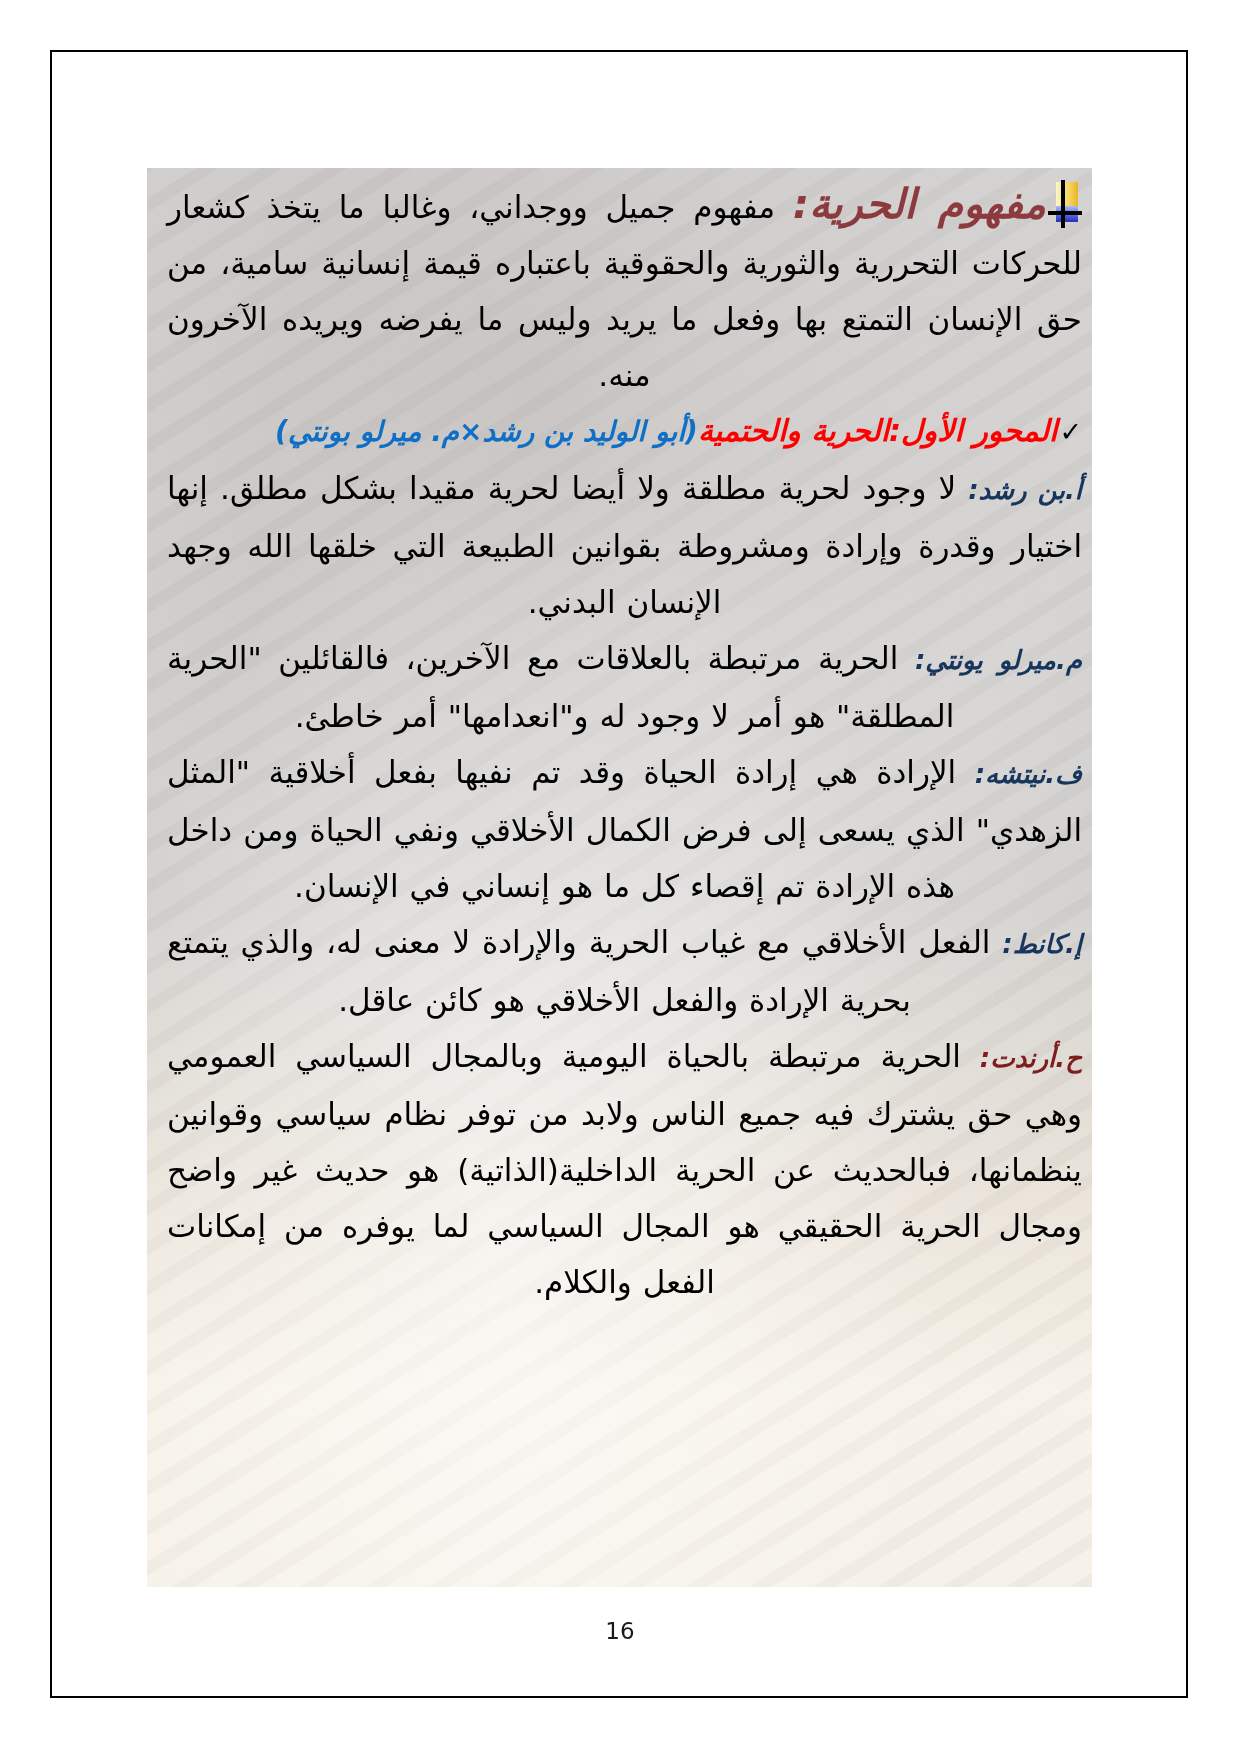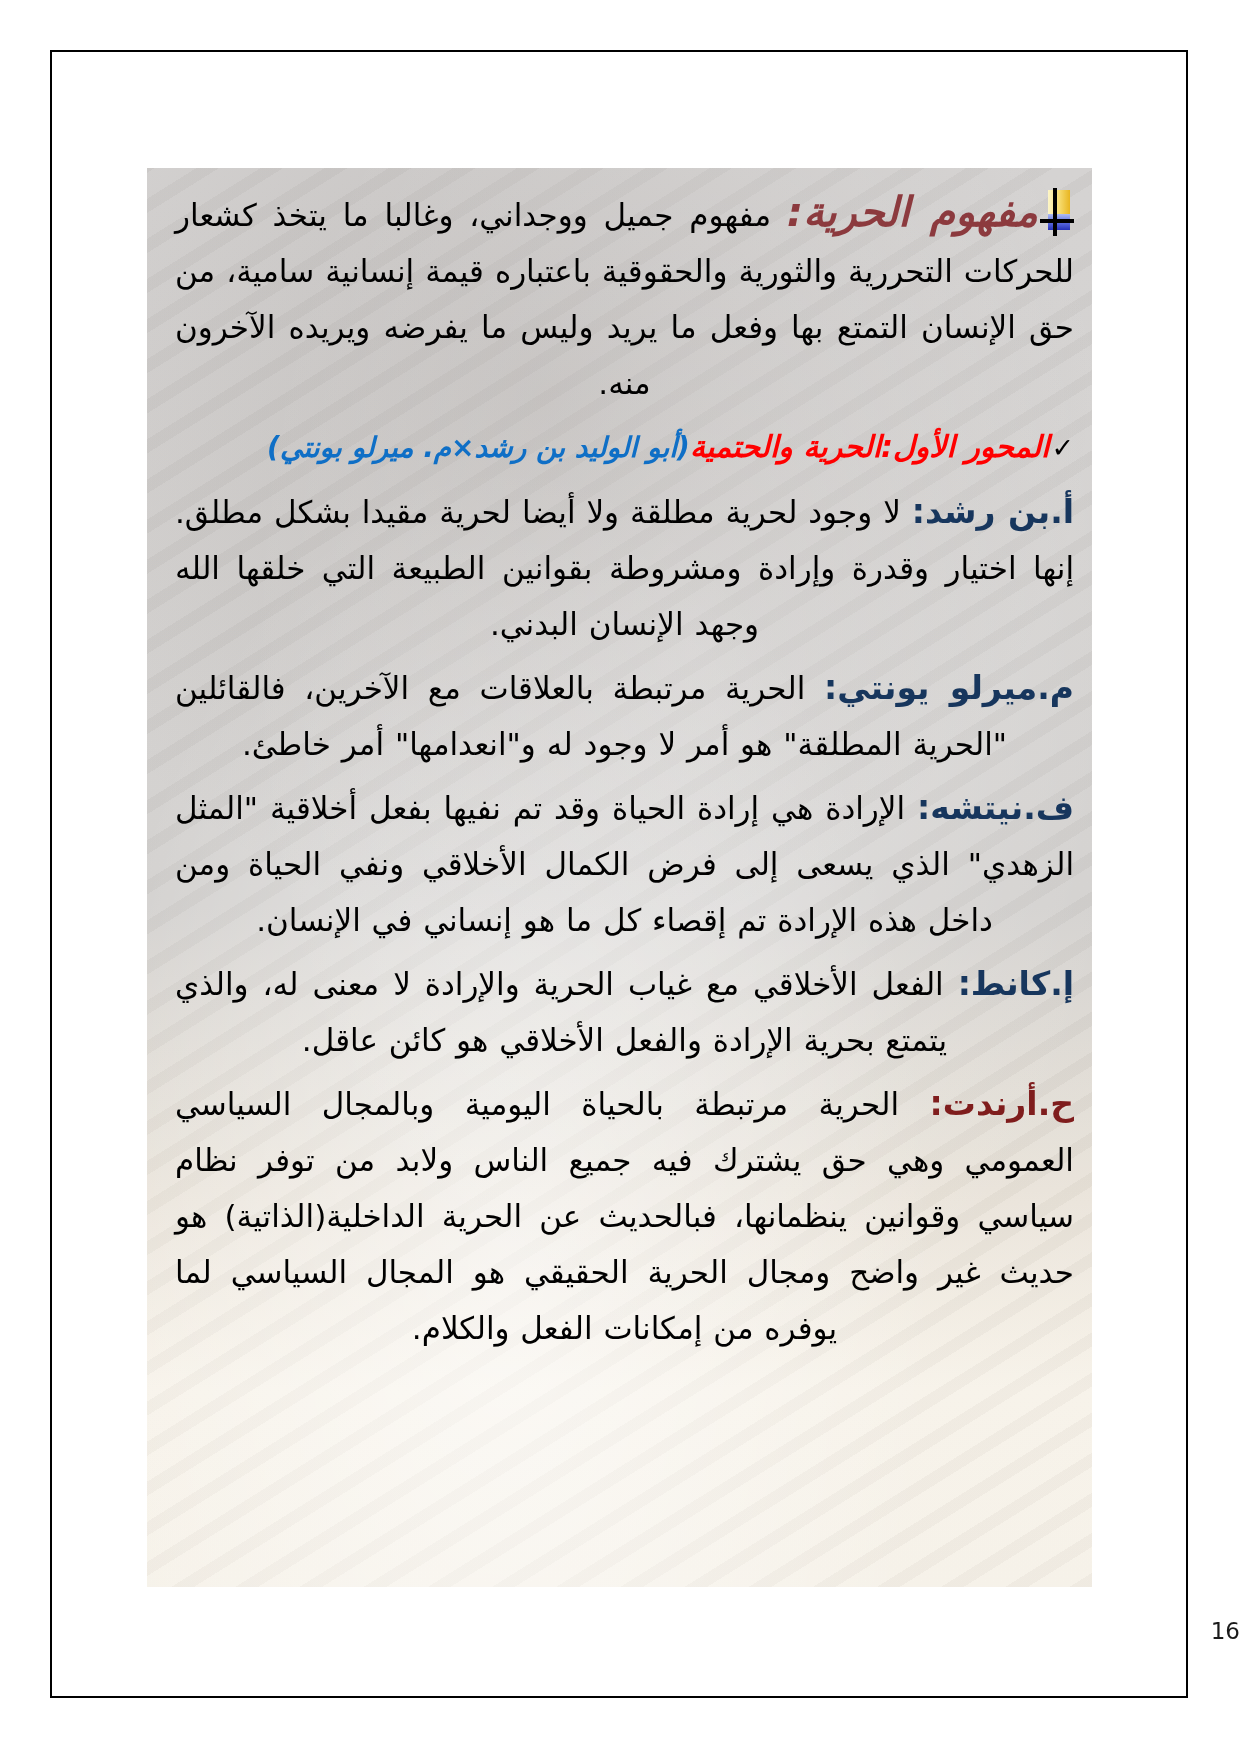--- a/index.html
+++ b/index.html
@@ -24,54 +24,54 @@
       radial-gradient(ellipse at 38% 78%, rgba(255,255,255,0.55), transparent 52%),
       repeating-linear-gradient(-32deg, rgba(118,112,105,0.05) 0 12px, rgba(255,255,255,0.05) 12px 34px),
       linear-gradient(180deg,#d3d1d0 0%,#d2d0ce 52%,#e9e3d9 72%,#f7f2e9 86%,#f6f1e8 100%);
   }
   .text-area{
     position:absolute;left:147px;top:170px;width:945px;
     box-sizing:border-box;padding:6px 10px 0 20px;
     direction:rtl;
     color:#000;
   }
-  p{margin:8px;}
+  p{margin:0;}
   .para{
     font-size:31px;line-height:56px;
     text-align:justify;text-align-last:center;
     word-spacing:1px;
   }
   .axis-line{
     font-size:30px;line-height:56px;
     text-align-last:right;
     white-space:nowrap;
   }
   .check{color:#000;font-weight:bold;font-style:normal;font-size:27px;margin-left:2px;}
   .axis-title{color:#FF0000;font-weight:bold;font-style:italic;}
   .axis-paren{color:#0F6FC6;font-weight:bold;font-style:italic;font-size:28px;}
   .doc-title{
     color:#8C3A3E;font-weight:bold;font-style:italic;font-size:41px;
     letter-spacing:0;
   }
-  .ph-name{color:#17365D;font-weight:bold;font-size:33px;}
+  .ph-name{color:#17365D;font-weight:bold;font-style:italic;font-size:26px;}
   .ph-name.light{color:#7f1d1d;}
   
   .bullet-icon{
     display:inline-block;position:relative;width:34px;height:48px;
     vertical-align:-10px;margin-left:2px;
   }
   .bi-yellow{position:absolute;right:4px;top:2px;width:22px;height:24px;
     background:linear-gradient(90deg,#fdf6c8 0%,#f6d96a 55%,#e8b520 100%);}
   .bi-blue{position:absolute;right:4px;top:26px;width:22px;height:16px;
     background:linear-gradient(180deg,#aebcf2 0%,#5a6ade 55%,#2430b8 100%);}
   .bi-v{position:absolute;right:17px;top:0;width:4px;height:48px;background:#000;}
   .bi-h{position:absolute;right:0;top:31px;width:34px;height:4px;background:#000;}
   .page-number{
     position:absolute;left:0;top:1618px;width:1240px;
-    text-align:right;font-size:23px;color:#1a1a1a;
+    text-align:center;font-size:23px;color:#1a1a1a;
     font-family:"DejaVu Sans",sans-serif;
   }
 </style>
 </head>
 <body>
 
 <div class="page-border"></div>
 <div class="photo-bg"></div>
 
 <div class="text-area">

